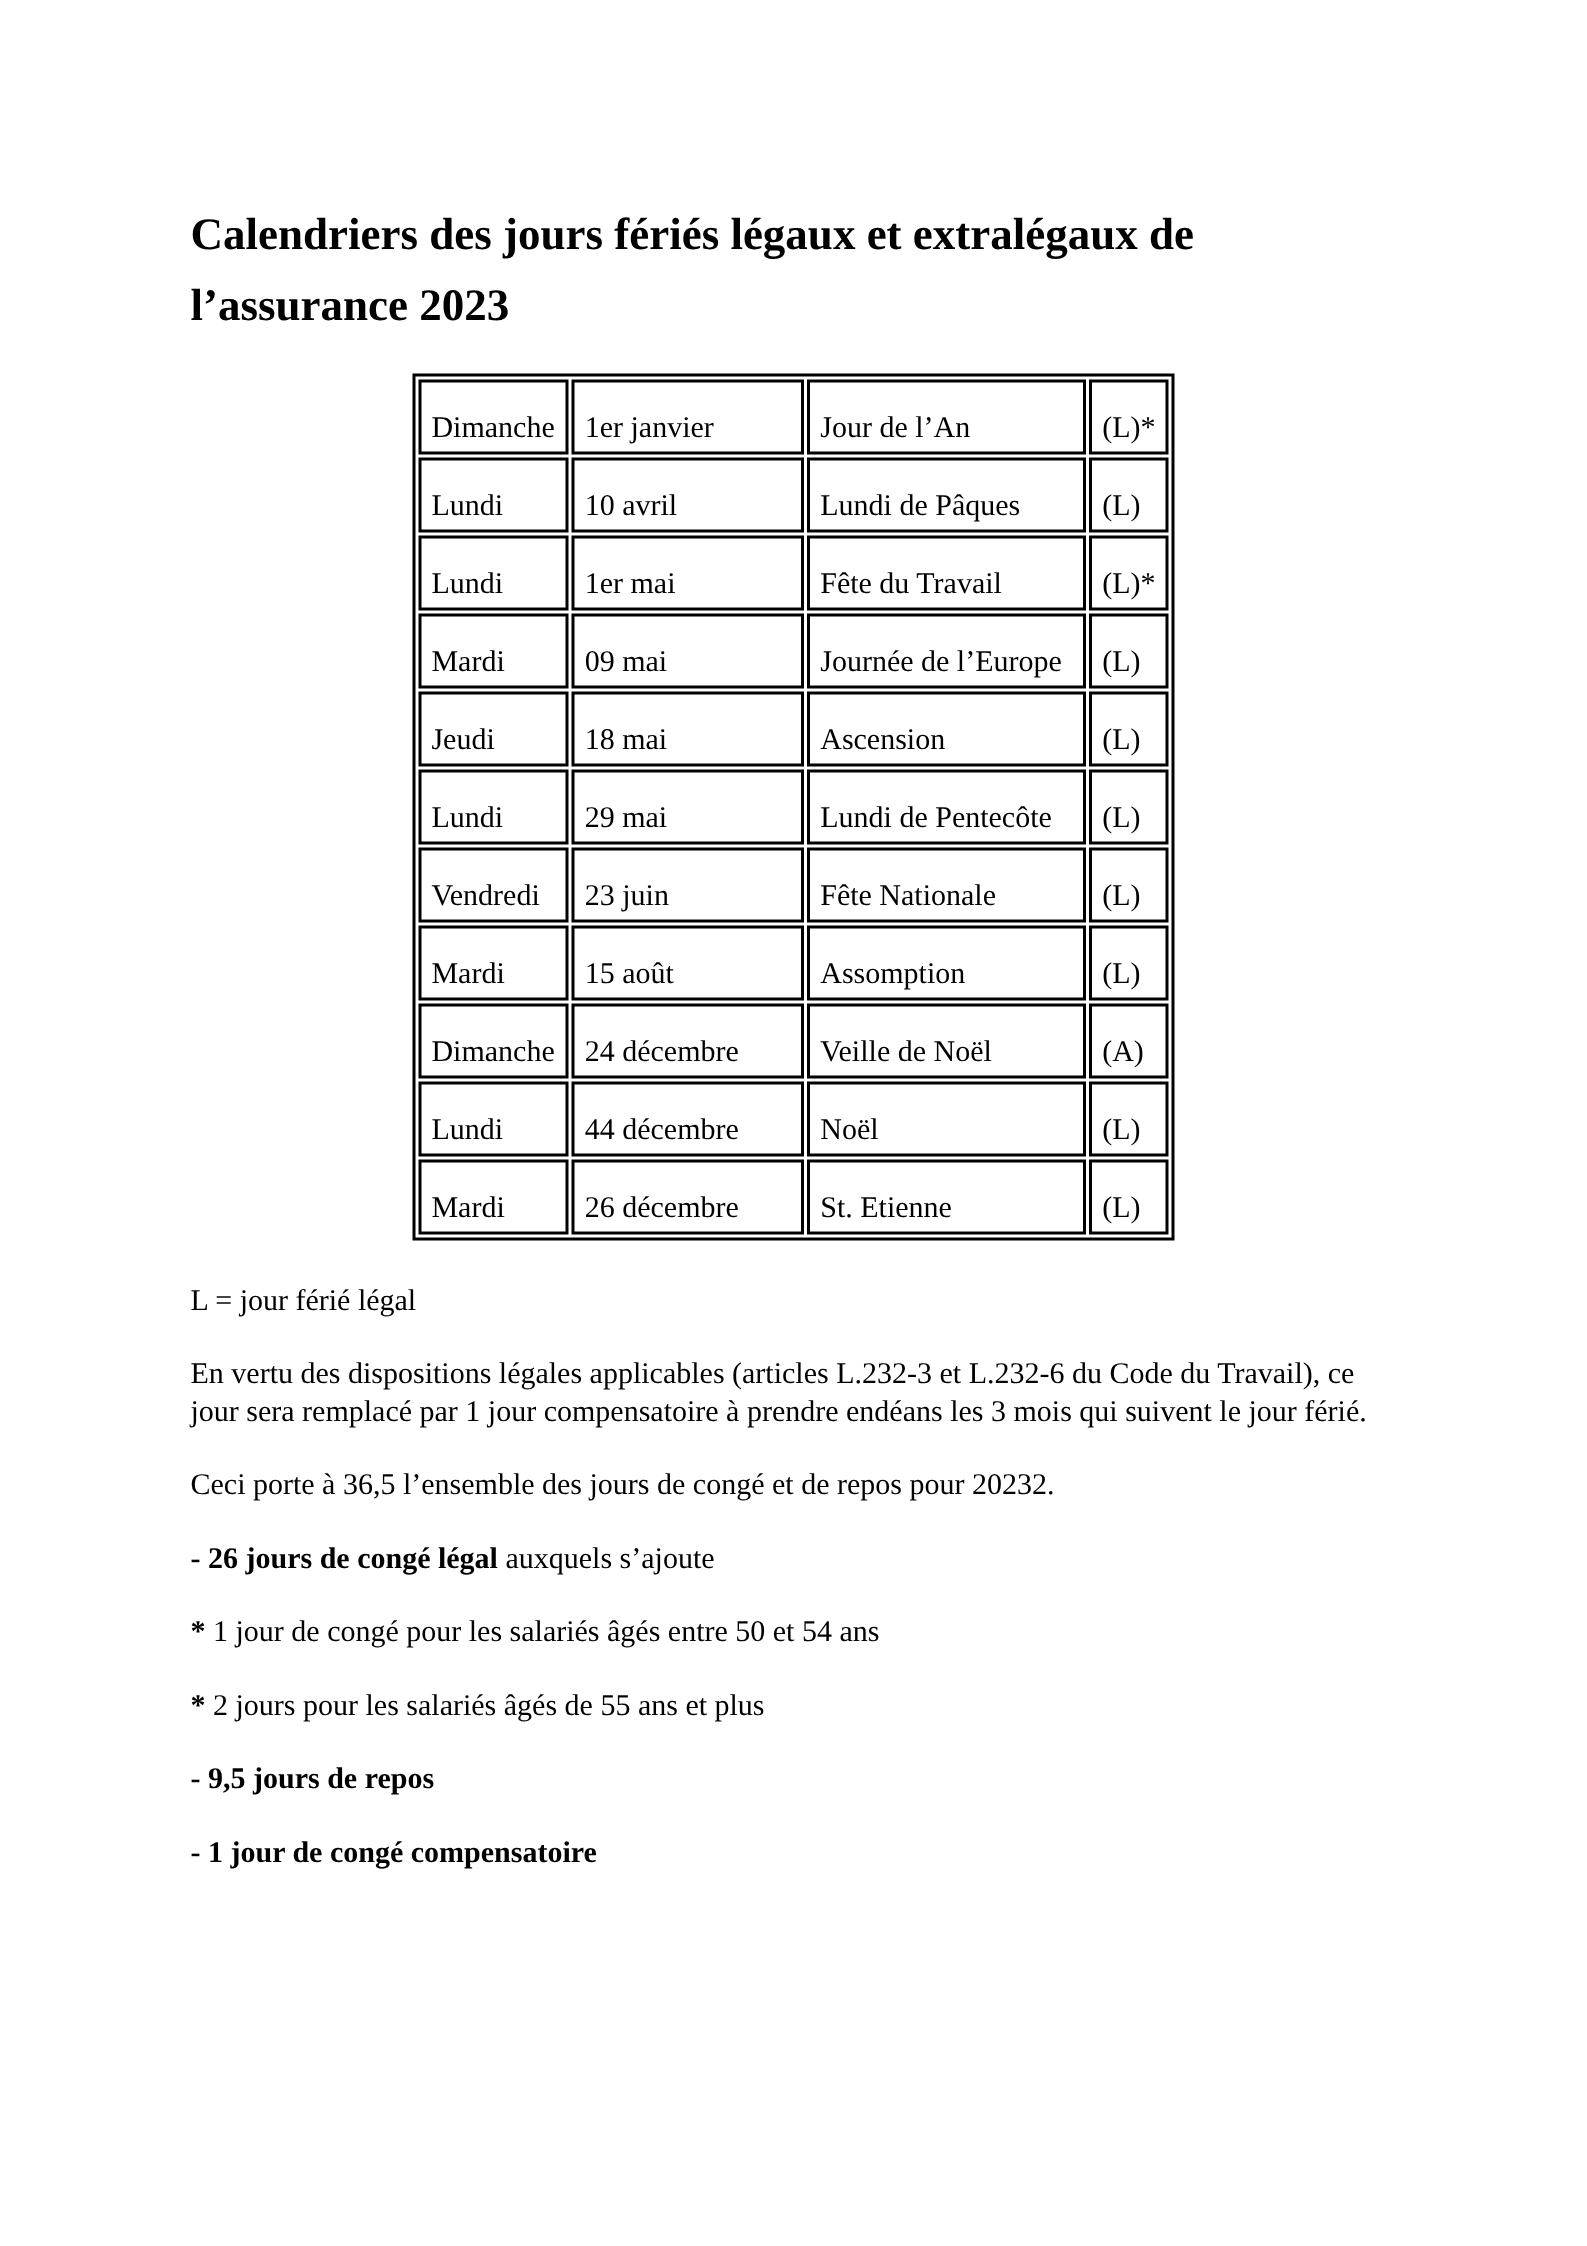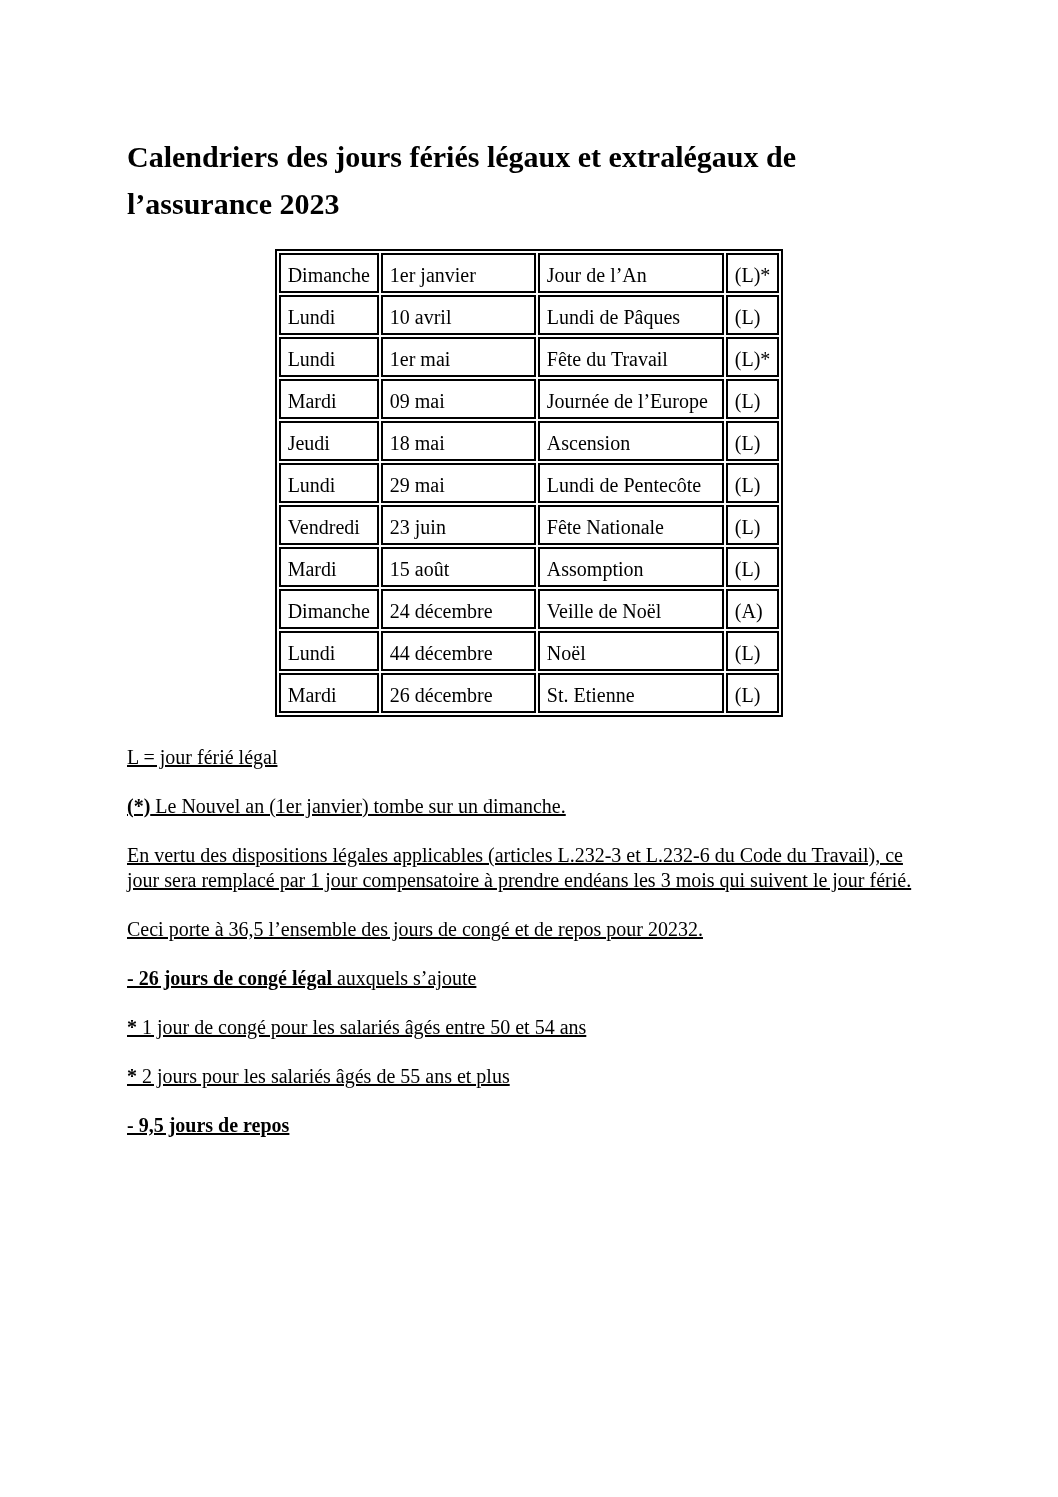--- a/index.html
+++ b/index.html
@@ -30,39 +30,38 @@
     border-collapse: separate;
     border-spacing: 2px;
     border: 2px solid #000;
     margin: 0 auto;
     table-layout: fixed;
   }
   table.holidays td {
     border: 2px solid #000;
     font-size: 20px;
     line-height: 25px;
-    padding: 8px 7px 3px 7px;
+    padding: 18px 7px 3px 7px;
     vertical-align: top;
     white-space: nowrap;
     overflow: hidden;
     box-sizing: border-box;
   }
   td.c-day  { width: 100px; }
   td.c-date { width: 155px; }
   td.c-name { width: 186px; }
   td.c-type { width: 50px; }
   .content {
     margin-top: 28px;
   }
   .content p {
     font-size: 20px;
     line-height: 25px;
     margin: 0 0 24px 0;
     max-width: 808px;
-    text-decoration: underline;
   }
   .content p b { font-weight: bold; }
 </style>
 </head>
 <body>
 
 <div class="page">
 
   <h1 class="doc-title">Calendriers des jours fériés légaux et extralégaux de l’assurance 2023</h1>
 
@@ -132,22 +131,22 @@
         <td class="c-day">Mardi</td>
         <td class="c-date">26 décembre</td>
         <td class="c-name">St. Etienne</td>
         <td class="c-type">(L)</td>
       </tr>
     </tbody>
   </table>
 
   <div class="content">
     <p><b></b><span>L = jour férié légal</span></p>
-    <p><b>(*)</b><span> Le Nouvel an (1er janvier) tombe sur un dimanche.</span></p>
     <p><b></b><span>En vertu des dispositions légales applicables (articles L.232-3 et L.232-6 du Code du Travail), ce jour sera remplacé par 1 jour compensatoire à prendre endéans les 3 mois qui suivent le jour férié.</span></p>
     <p><b></b><span>Ceci porte à 36,5 l’ensemble des jours de congé et de repos pour 20232.</span></p>
     <p><b>- 26 jours de congé légal</b><span> auxquels s’ajoute</span></p>
     <p><b>*</b><span> 1 jour de congé pour les salariés âgés entre 50 et 54 ans</span></p>
     <p><b>*</b><span> 2 jours pour les salariés âgés de 55 ans et plus</span></p>
     <p><b>- 9,5 jours de repos</b><span></span></p>
+    <p><b>- 1 jour de congé compensatoire</b><span></span></p>
   </div>
 
 </div>
 
 </body></html>

